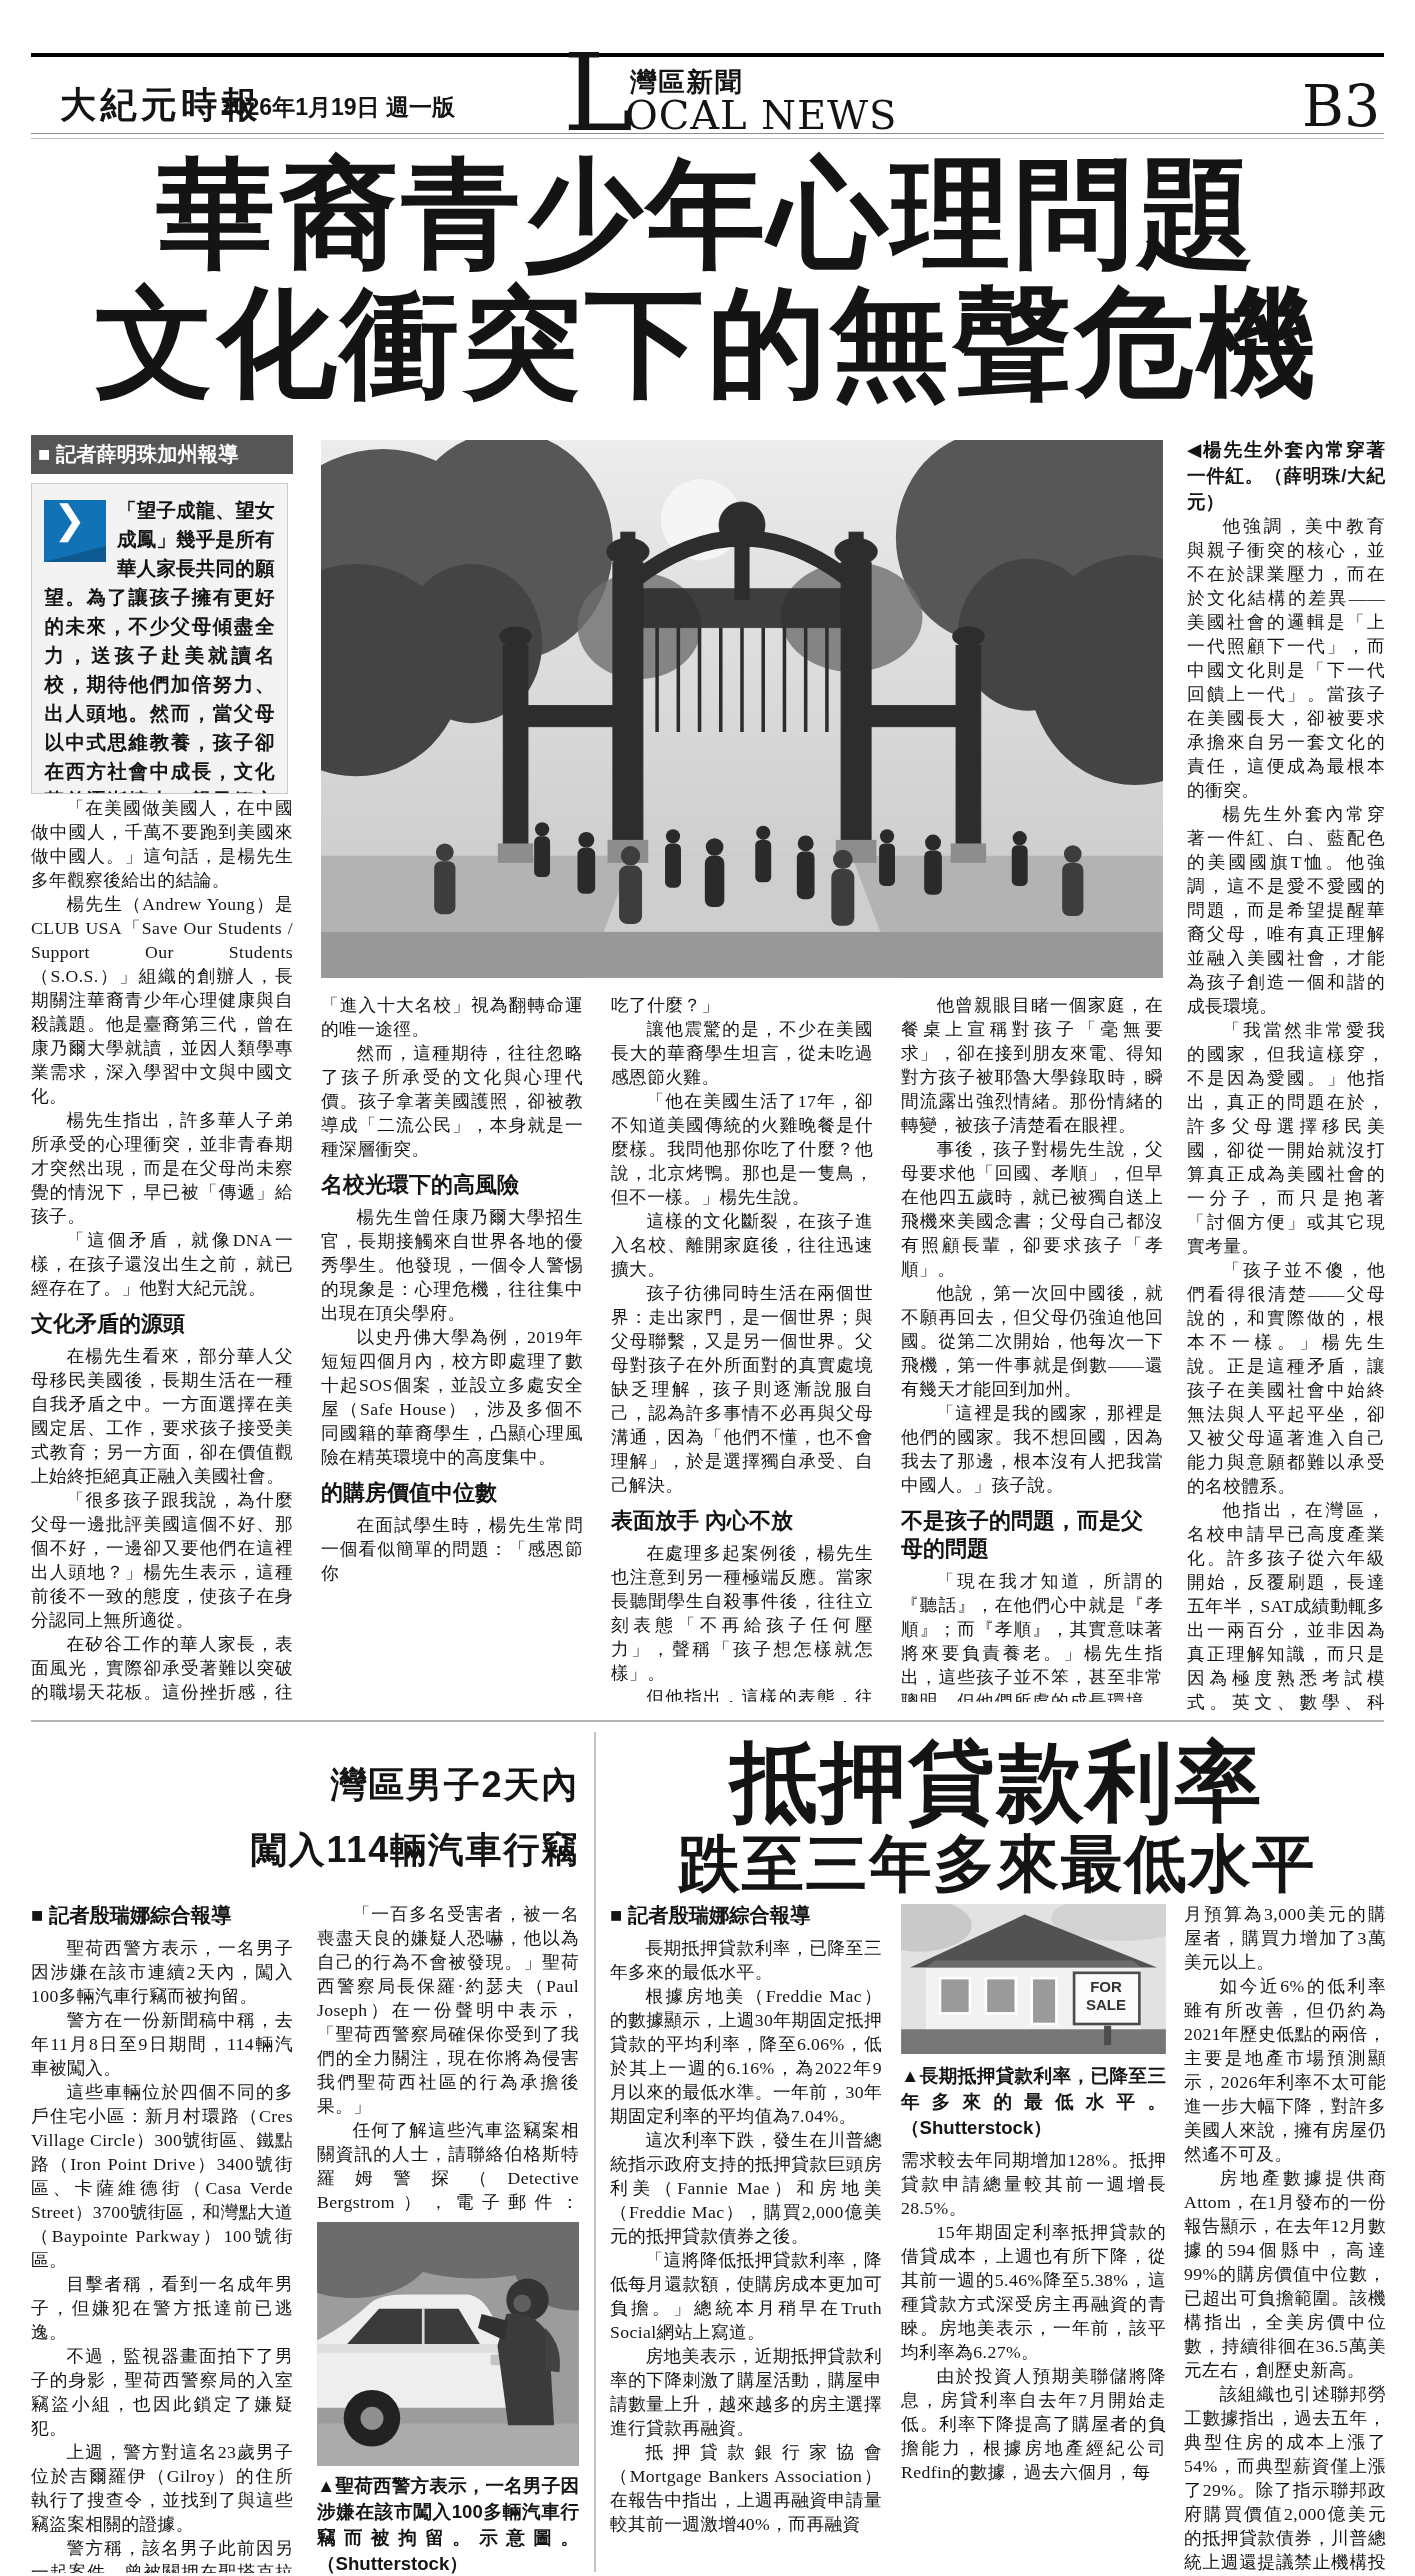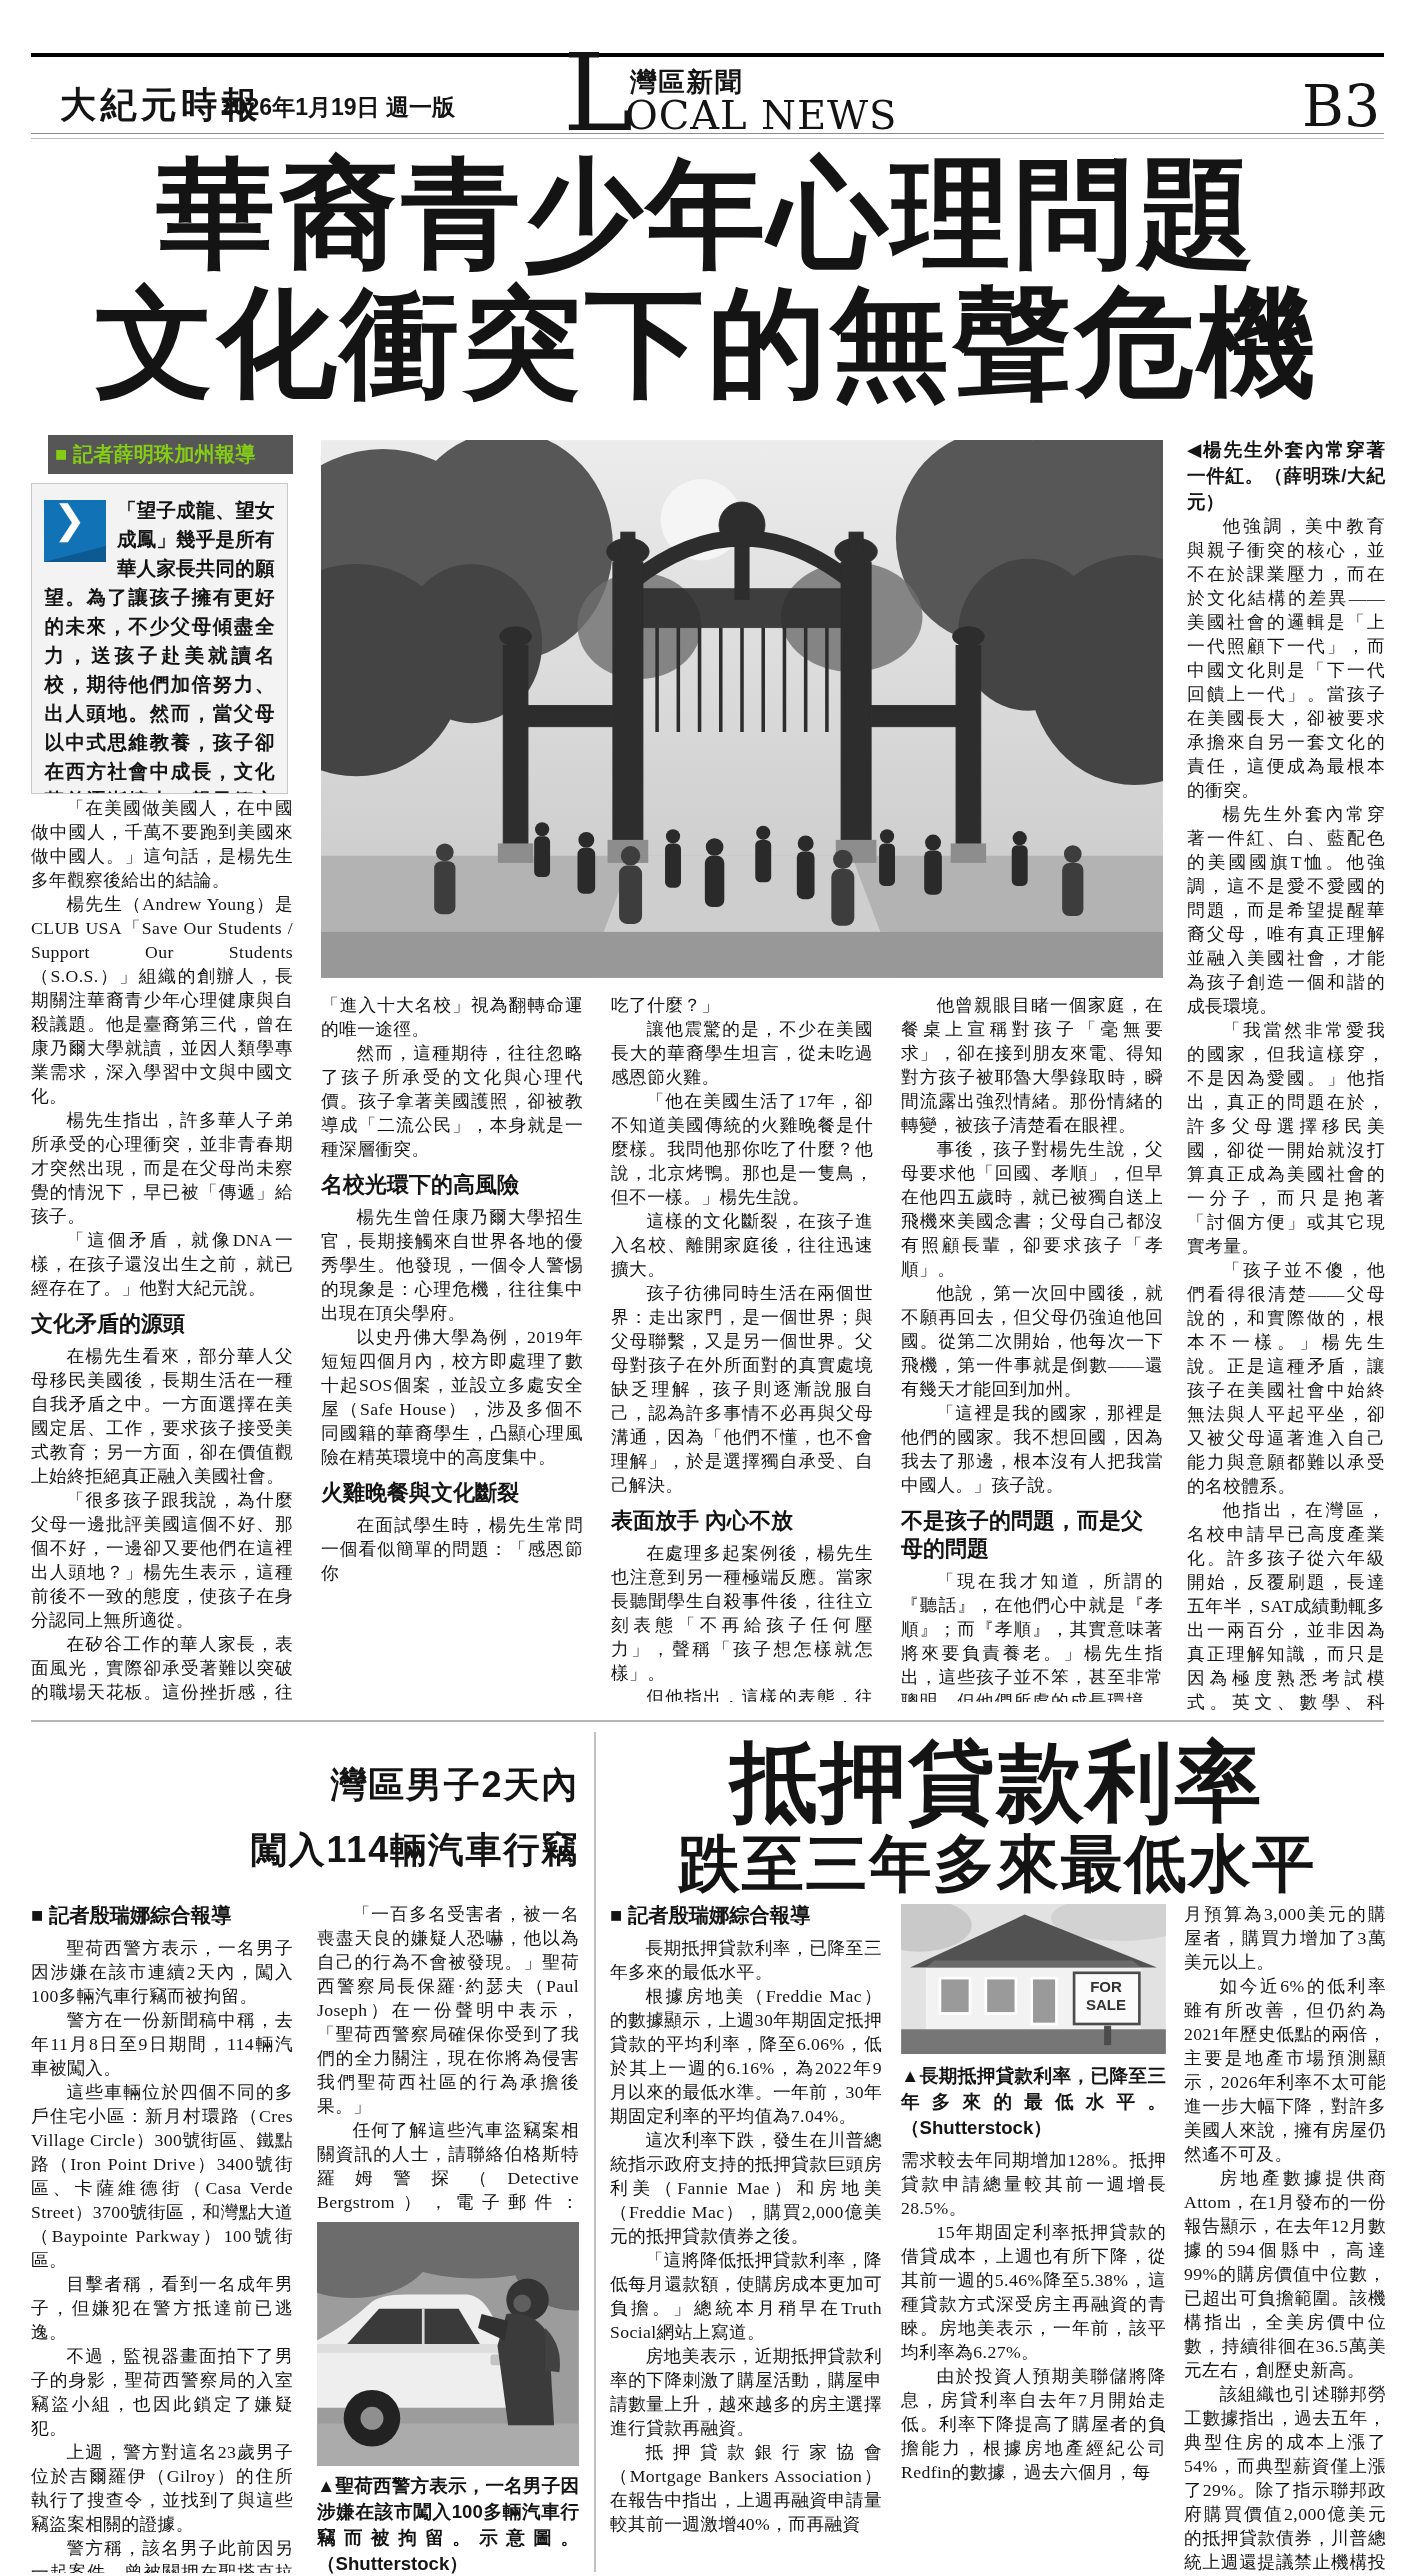--- a/index.html
+++ b/index.html
@@ -16,22 +16,22 @@
   .sec-en{left:625px;top:92px;font-family:"DejaVu Serif",serif;font-size:40px;letter-spacing:0.9px;}
   .pageno{left:1302px;top:73px;font-family:"DejaVu Serif",serif;font-size:57px;}
   
   .main-hl{left:31px;top:149px;width:1353px;text-align:center;font-family:"DejaVu Serif","Liberation Serif",serif;
            font-weight:900;font-size:119px;line-height:129px;letter-spacing:3.5px;white-space:nowrap;}
   
   .col{position:absolute;overflow:hidden;}
   .para{font-size:17.7px;line-height:24px;margin:0;text-align:justify;text-indent:2em;letter-spacing:0.4px;}
   .para.cont{text-indent:0;}
   .subhead{font-family:"Liberation Sans","DejaVu Sans",sans-serif;font-weight:bold;font-size:22px;line-height:28px;margin:9.7px 0 6.2px;}
-  .rep-bar{height:39px;background:#565656;color:#84cc16;font-family:"Liberation Sans","DejaVu Sans",sans-serif;
-           font-weight:bold;font-size:20.3px;line-height:39px;padding-left:7px;margin-left:17px;}
+  .rep-bar{height:39px;background:#565656;color:#ffffff;font-family:"Liberation Sans","DejaVu Sans",sans-serif;
+           font-weight:bold;font-size:20.3px;line-height:39px;padding-left:7px;}
   .intro-box{background:#f3f3f3;border:1.8px solid #c9c9c9;padding:12.4px 12.4px 8.8px 12.4px;
              font-family:"Liberation Sans","DejaVu Sans",sans-serif;font-weight:bold;font-size:19.5px;line-height:29px;
              text-align:justify;overflow:hidden;}
   .intro-icon{float:left;width:62px;height:62px;background:#1272b6;margin:3.5px 10.6px 3.5px 0;position:relative;}
   .intro-icon:before{content:"";position:absolute;right:0;bottom:0;width:0;height:0;
                      border-left:62px solid transparent;border-bottom:16px solid #0d5a92;}
   .intro-icon .chev{position:absolute;left:8.8px;top:5.3px;color:#fff;font-size:39px;font-weight:bold;
                     font-family:"DejaVu Sans",sans-serif;}
   .caption{font-family:"Liberation Sans","DejaVu Sans",sans-serif;font-weight:bold;font-size:18.6px;line-height:26px;text-align:justify;}
   .rep-line{font-family:"Liberation Sans","DejaVu Sans",sans-serif;font-weight:bold;font-size:20.3px;line-height:26.5px;margin:0 0 7px 0;}
@@ -213,21 +213,21 @@
       <rect y="556" width="952" height="52" fill="#989898"></rect>
     </svg>
   </div>
 
   <div class="col" style="left:321px;top:993px;width:262px;height:709px;">
       <p class="para cont">「進入十大名校」視為翻轉命運的唯一途徑。</p>
       <p class="para">然而，這種期待，往往忽略了孩子所承受的文化與心理代價。孩子拿著美國護照，卻被教導成「二流公民」，本身就是一種深層衝突。</p>
       <h3 class="subhead">名校光環下的高風險</h3>
       <p class="para">楊先生曾任康乃爾大學招生官，長期接觸來自世界各地的優秀學生。他發現，一個令人警惕的現象是：心理危機，往往集中出現在頂尖學府。</p>
       <p class="para">以史丹佛大學為例，2019年短短四個月內，校方即處理了數十起SOS個案，並設立多處安全屋（Safe House），涉及多個不同國籍的華裔學生，凸顯心理風險在精英環境中的高度集中。</p>
-      <h3 class="subhead">火雞晚餐與文化斷裂</h3>
+      <h3 class="subhead">的購房價值中位數</h3>
       <p class="para">在面試學生時，楊先生常問一個看似簡單的問題：「感恩節你</p>
     </div>
   <div class="col" style="left:611px;top:993px;width:262px;height:709px;">
       <p class="para cont">吃了什麼？」</p>
       <p class="para">讓他震驚的是，不少在美國長大的華裔學生坦言，從未吃過感恩節火雞。</p>
       <p class="para">「他在美國生活了17年，卻不知道美國傳統的火雞晚餐是什麼樣。我問他那你吃了什麼？他說，北京烤鴨。那也是一隻鳥，但不一樣。」楊先生說。</p>
       <p class="para">這樣的文化斷裂，在孩子進入名校、離開家庭後，往往迅速擴大。</p>
       <p class="para">孩子彷彿同時生活在兩個世界：走出家門，是一個世界；與父母聯繫，又是另一個世界。父母對孩子在外所面對的真實處境缺乏理解，孩子則逐漸說服自己，認為許多事情不必再與父母溝通，因為「他們不懂，也不會理解」，於是選擇獨自承受、自己解決。</p>
       <h3 class="subhead">表面放手 內心不放</h3>
       <p class="para">在處理多起案例後，楊先生也注意到另一種極端反應。當家長聽聞學生自殺事件後，往往立刻表態「不再給孩子任何壓力」，聲稱「孩子想怎樣就怎樣」。</p>

